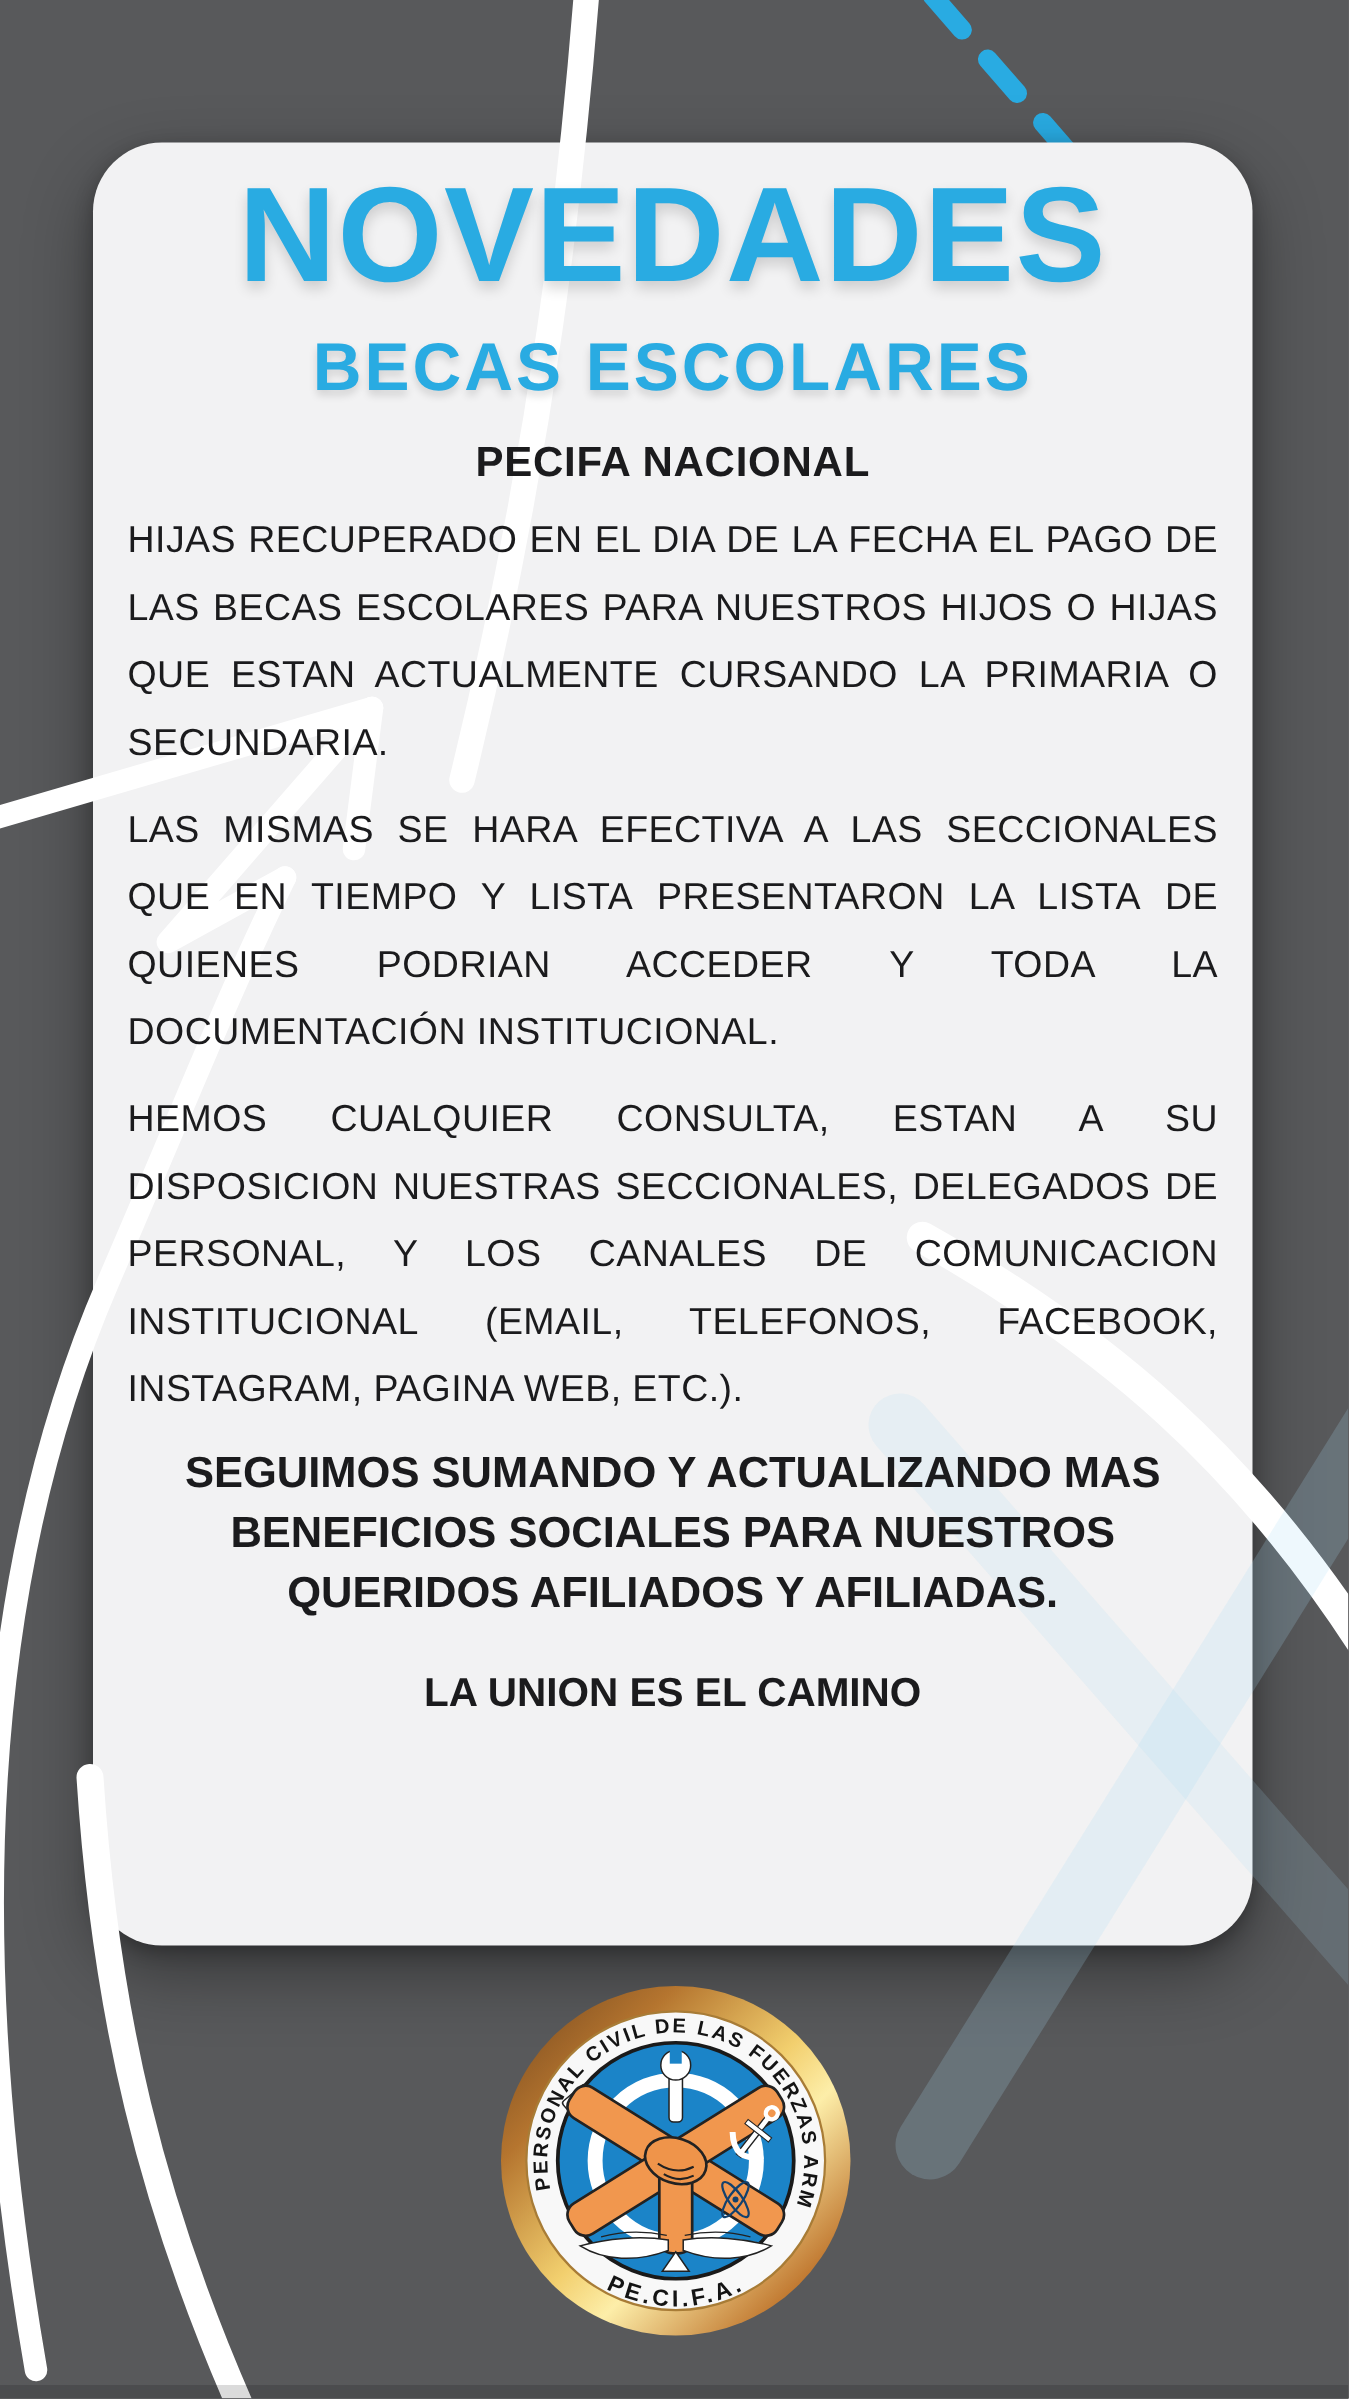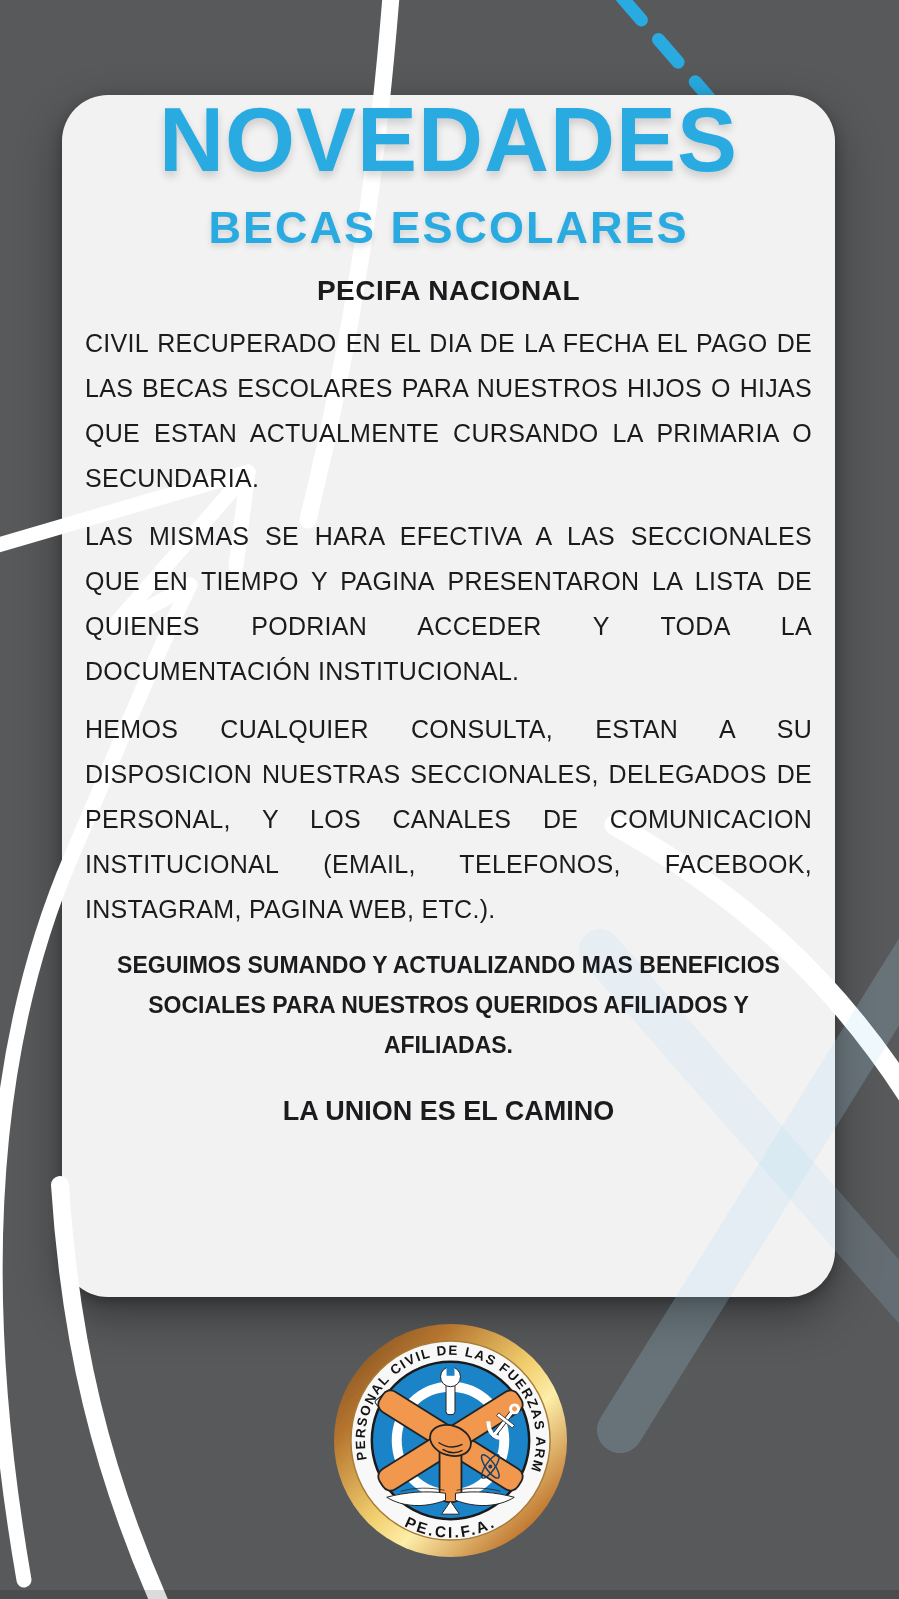--- a/index.html
+++ b/index.html
@@ -16,21 +16,21 @@
   }
   svg.layer{position:absolute;left:0;top:0;pointer-events:none;}
   .bg-decor{z-index:1;}
   .card{
     position:absolute;left:62px;top:95px;width:773px;height:1202px;
     background:var(--card-bg);border-radius:46px;z-index:2;
     box-shadow:0 18px 45px rgba(0,0,0,.38), 0 4px 12px rgba(0,0,0,.25);
   }
   .fg-decor{z-index:3;}
   .content{
-    position:absolute;left:62px;top:78px;width:773px;height:1202px;
+    position:absolute;left:62px;top:95px;width:773px;height:1202px;
     z-index:4;box-sizing:border-box;padding:14px 23px 0 23px;color:var(--text);
   }
   .title{
     margin:6px 0 0 0;text-align:center;color:var(--accent);
     font-size:90px;line-height:.95;font-weight:800;letter-spacing:1px;
     text-shadow:0 5px 9px rgba(0,0,0,.16);
   }
   .subtitle{
     margin:20px 0 0 0;text-align:center;color:var(--accent);
     font-size:45px;line-height:1.05;font-weight:800;letter-spacing:2px;
@@ -41,21 +41,21 @@
     font-size:28px;line-height:1.15;font-weight:800;letter-spacing:.5px;
   }
   .paragraphs{margin-top:14px;}
   .body-par{
     margin:0 0 13px 0;font-size:25px;line-height:45px;letter-spacing:.3px;
     text-align:justify;font-weight:500;color:var(--text);
   }
   .body-par b{font-weight:400;}
   .closing{
     margin:6px auto 0 auto;width:98%;text-align:center;
-    font-size:23px;line-height:40px;font-weight:800;color:var(--text);
+    font-size:29px;line-height:40px;font-weight:800;color:var(--text);
   }
   .motto{
     margin:26px auto 0 auto;text-align:center;
     font-size:27px;line-height:40px;font-weight:800;color:var(--text);
   }
   .logo-wrap{position:absolute;left:333px;top:1323px;width:235px;height:235px;z-index:5;}
   .bottom-strip{position:absolute;left:0;bottom:0;width:100%;height:9px;background:rgba(0,0,0,.14);z-index:6;}
 </style>
 </head>
 <body>
@@ -84,22 +84,22 @@
       <path d="M 950,900 L 620,1430" stroke="rgba(170,220,245,0.20)" stroke-width="46"></path>
       <path d="M 600,950 L 950,1350" stroke="rgba(170,220,245,0.16)" stroke-width="42"></path>
     </g>
   </svg>
 
   <div class="content">
     <h1 class="title">NOVEDADES</h1>
     <h2 class="subtitle">BECAS ESCOLARES</h2>
     <h3 class="org">PECIFA NACIONAL</h3>
     <div class="paragraphs">
-        <p class="body-par"><span>CIVIL </span><b>RECUPERADO</b><span> EN EL DIA DE LA FECHA EL </span><b>PAGO DE LAS BECAS ESCOLARES</b><span> PARA NUESTROS HIJOS O HIJAS QUE ESTAN ACTUALMENTE CURSANDO LA </span><b>PRIMARIA O SECUNDARIA.</b></p>
-        <p class="body-par"><span>LAS MISMAS SE HARA EFECTIVA A LAS </span><b>SECCIONALES</b><span> QUE EN </span><b>TIEMPO Y PAGINA</b><span> PRESENTARON LA </span><b>LISTA</b><span> DE QUIENES PODRIAN ACCEDER Y TODA LA </span><b>DOCUMENTACIÓN INSTITUCIONAL.</b></p>
+        <p class="body-par"><span>HIJAS </span><b>RECUPERADO</b><span> EN EL DIA DE LA FECHA EL </span><b>PAGO DE LAS BECAS ESCOLARES</b><span> PARA NUESTROS HIJOS O HIJAS QUE ESTAN ACTUALMENTE CURSANDO LA </span><b>PRIMARIA O SECUNDARIA.</b></p>
+        <p class="body-par"><span>LAS MISMAS SE HARA EFECTIVA A LAS </span><b>SECCIONALES</b><span> QUE EN </span><b>TIEMPO Y LISTA</b><span> PRESENTARON LA </span><b>LISTA</b><span> DE QUIENES PODRIAN ACCEDER Y TODA LA </span><b>DOCUMENTACIÓN INSTITUCIONAL.</b></p>
         <p class="body-par"><span>HEMOS CUALQUIER </span><b>CONSULTA</b><span>, ESTAN A SU DISPOSICION NUESTRAS </span><b>SECCIONALES, DELEGADOS DE PERSONAL, Y LOS CANALES DE COMUNICACION INSTITUCIONAL</b><span> (EMAIL, TELEFONOS, FACEBOOK, INSTAGRAM, PAGINA WEB, ETC.).</span></p>
       </div>
     <p class="closing">SEGUIMOS SUMANDO Y ACTUALIZANDO MAS BENEFICIOS SOCIALES PARA NUESTROS QUERIDOS AFILIADOS Y AFILIADAS.</p>
     <p class="motto">LA UNION ES EL CAMINO</p>
   </div>
 
   <div class="logo-wrap">
     <svg width="235" height="235" viewBox="-118 -118 236 236">
       <defs>
         <linearGradient id="goldGrad" x1="0" y1="0" x2="1" y2="1">

